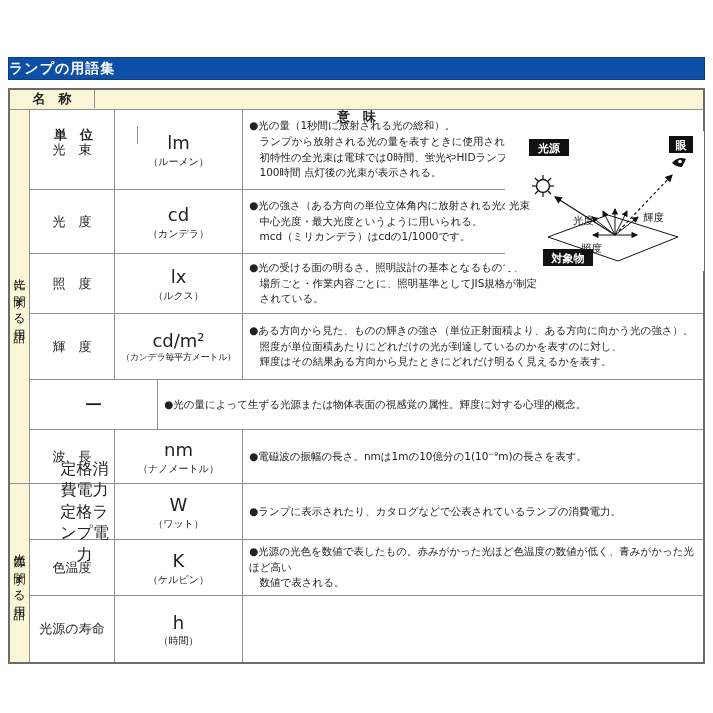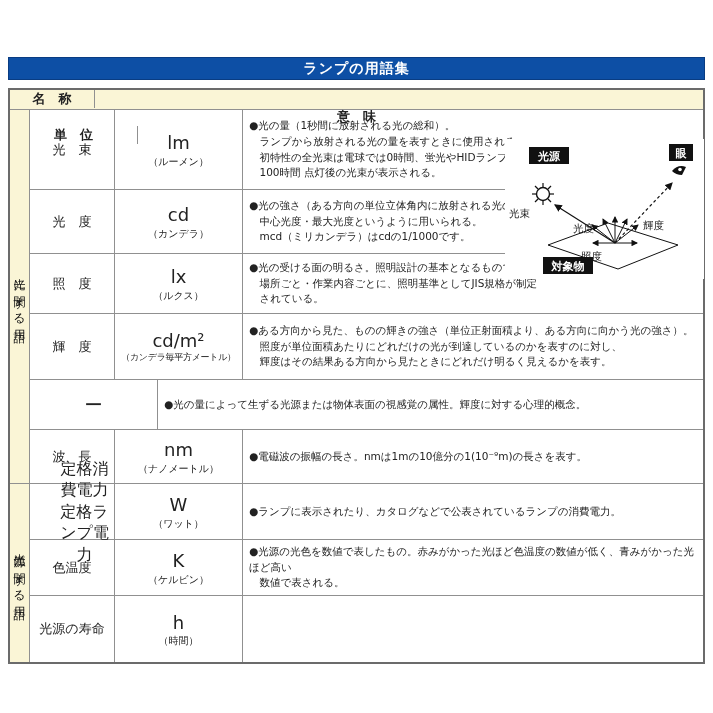--- a/index.html
+++ b/index.html
@@ -3,21 +3,21 @@
 <meta charset="utf-8">
 <style>
   * { margin:0; padding:0; box-sizing:border-box; }
   html,body { background:#ffffff; }
   body { font-family:"DejaVu Sans","Liberation Sans",sans-serif; color:#1c1c1c; }
   .page { position:relative; width:713px; height:713px; background:#fff; overflow:hidden; }
 
   .title-bar {
     position:absolute; left:8px; top:57px; width:697px; height:23px;
     background:#0d4fa5; border:1px solid #093c82;
-    display:flex; align-items:center; justify-content:center;
+    display:flex; align-items:center; justify-content:flex-start;
   }
   .title-bar span { color:#fff; font-weight:bold; font-size:14px; letter-spacing:1px; }
 
   .tbl {
     position:absolute; left:8px; top:88px; width:697px;
     border:2px solid #6b6b6b; background:#fff;
   }
   .hdr-row { display:flex; height:20px; background:#faf5d6; border-bottom:1px solid #909090;flex-direction:column; }
   .hdr-cell {
     display:flex; align-items:center; justify-content:center;
@@ -58,21 +58,20 @@
   .row:nth-child(4) .unit-kana { font-size:9px; letter-spacing:-0.3px; }
   .meaning-cell {
     flex:1; display:flex; align-items:center;
     padding:2px 6px; font-size:10.5px; color:#222;
   }
   .meaning-text { white-space:pre-wrap; line-height:1.5; }
 
   .diagram {
     position:absolute; left:495px; top:21px; width:199px; height:140px;
     background:#ffffff;
-    margin-top:8px;
   }
   .diagram svg { width:100%; height:100%; display:block; }
   .dg-box { fill:#111; }
   .dg-boxtext { fill:#fff; font-size:11px; font-weight:bold; }
   .dg-label { fill:#111; font-size:10.5px; }
   .dg-line { stroke:#111; stroke-width:1.2; fill:none; }
   .dg-thin { stroke:#111; stroke-width:1; fill:none; }
 </style>
 </head>
 <body>

